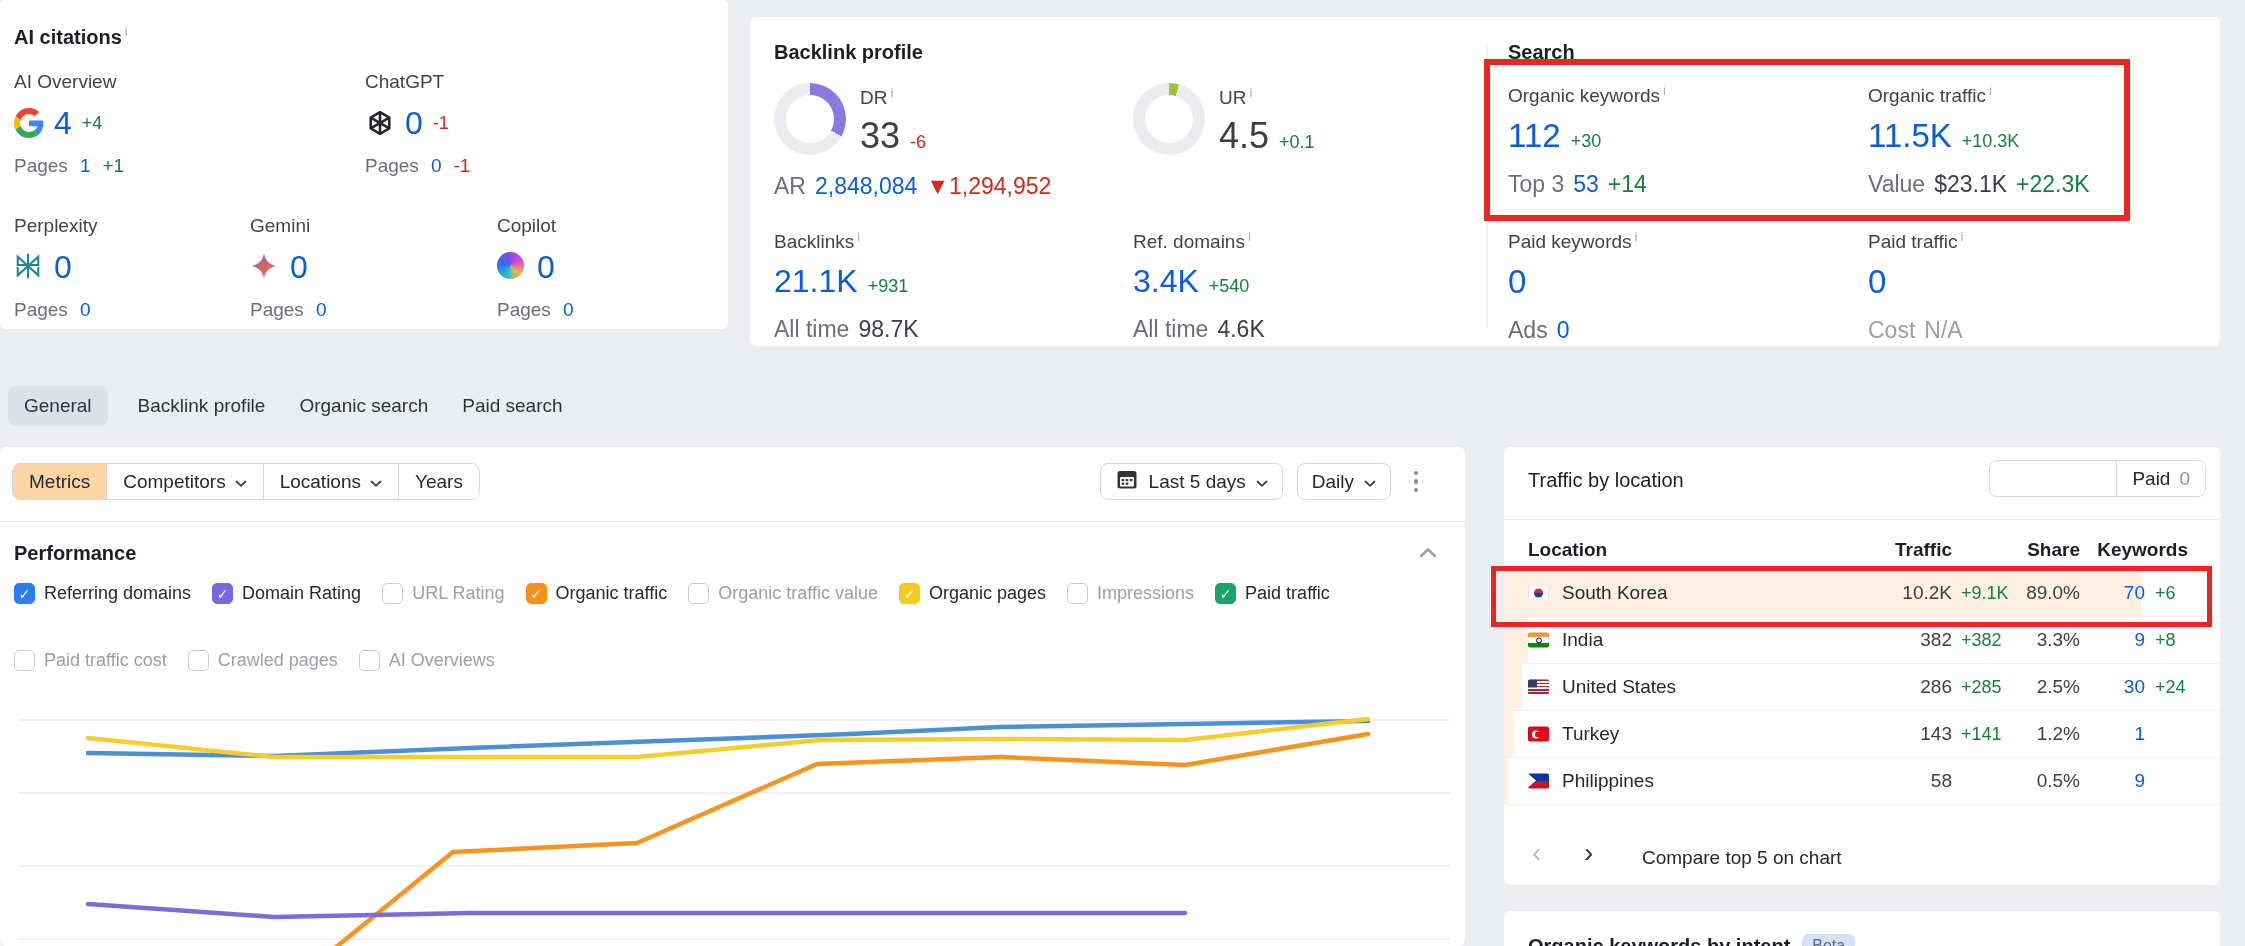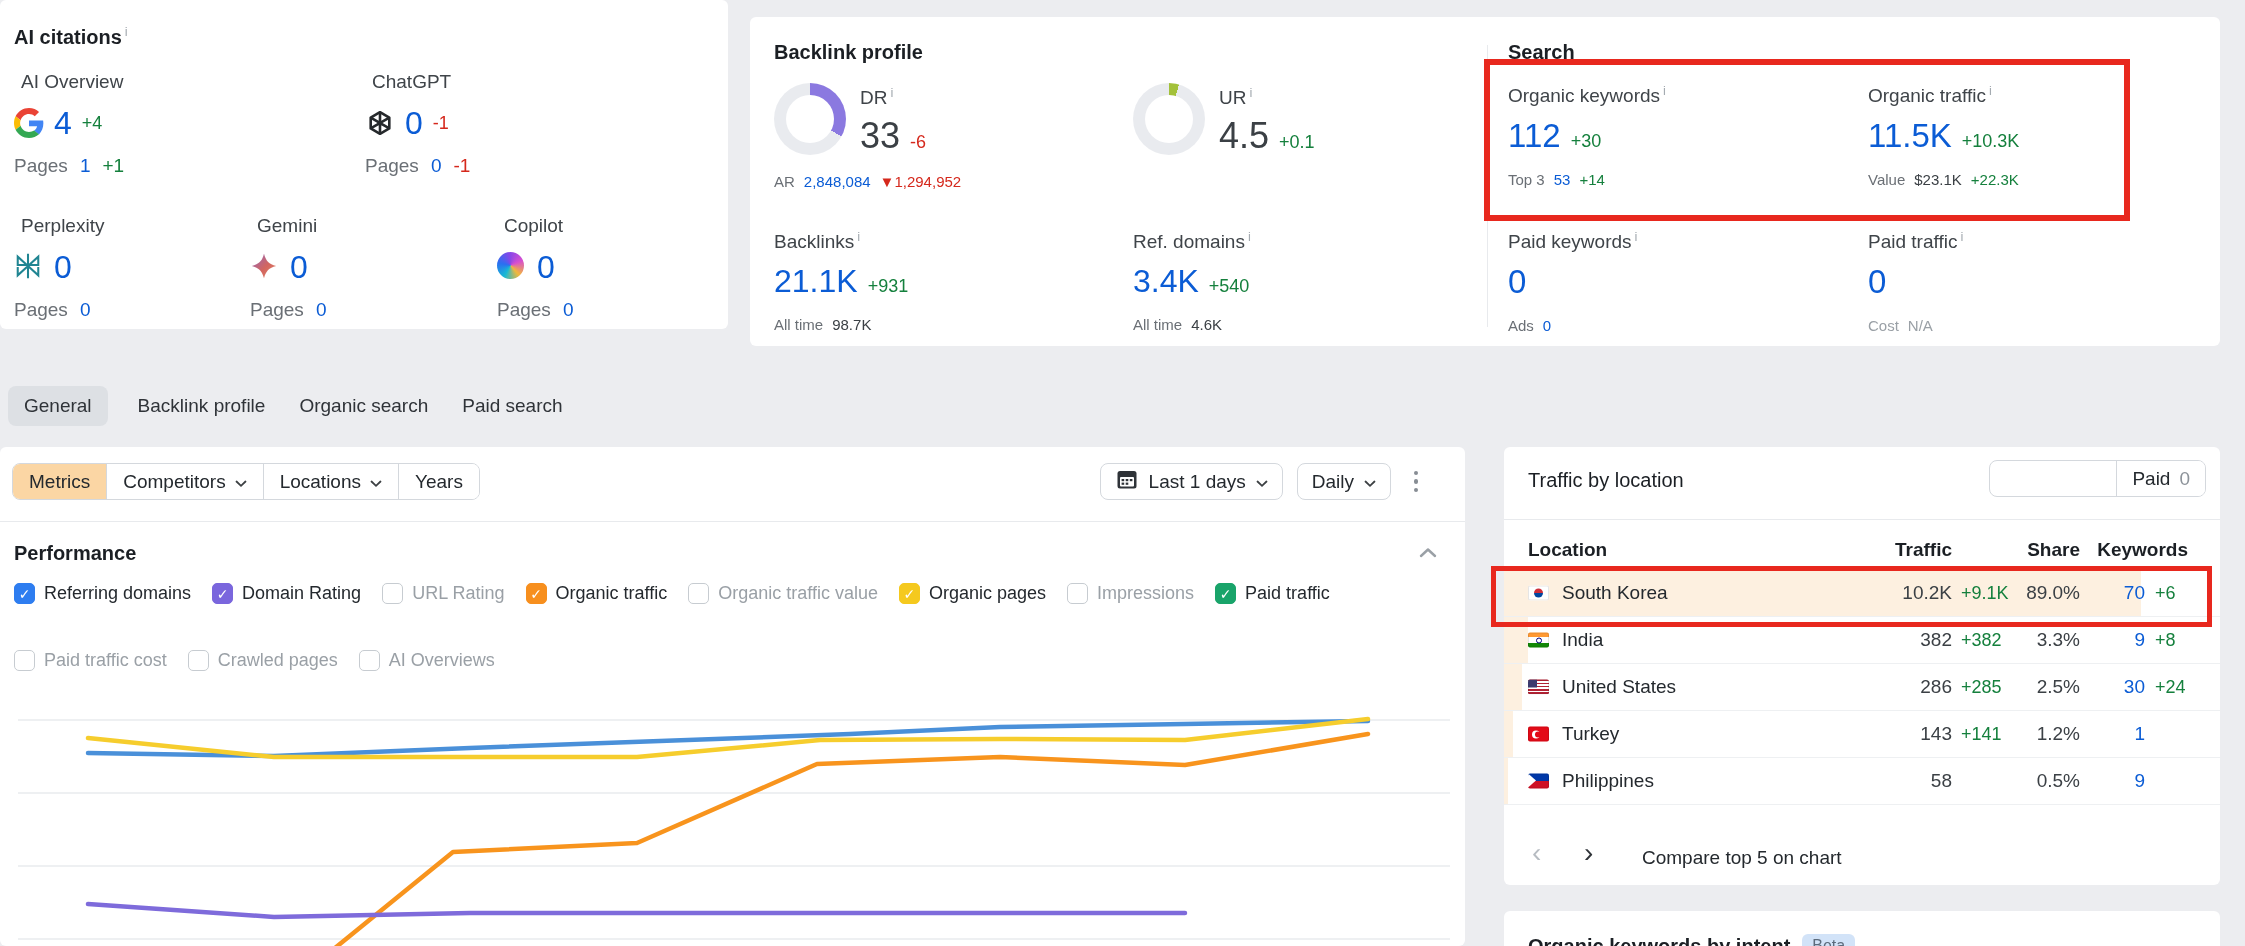--- a/index.html
+++ b/index.html
@@ -8,39 +8,39 @@
   .stage { position:relative; width:2245px; height:946px; overflow:hidden; }
   .card { position:absolute; background:#fff; border-radius:6px; }
 
   
   .card-ai   { left:0;    top:17; width:728px;  height:329px; }
   .card-top2 { left:750px; top:17px; width:1470px; height:329px; }
   .card-title { position:absolute; font-size:20px; font-weight:bold; color:#1b1f24; }
   sup.info { font-size:13px; color:#a5abb1; margin-left:3px; font-weight:normal; }
 
   .tile { position:absolute; width:230px; }
-  .tile .lbl { font-size:19px; color:#3f4449;margin-left:7px; }
+  .tile .lbl { font-size:19px; color:#3f4449; }
   .tile .vrow { display:flex; align-items:center; gap:10px; margin-top:13px; height:34px; }
   .tile .vrow .num { font-size:32px; color:#0b5cd5; }
   .tile .prow { margin-top:15px; font-size:19px; color:#6a6f75; display:flex; gap:12px; }
   .blue { color:#0b5cd5; } .pos { color:#15803d; } .neg { color:#d5281c; }
   .dark { color:#3b4045; } .muted { color:#6a6f75; } .faint { color:#9aa0a6; }
   .delta { font-size:18px; }
   .icon30 { width:30px; height:30px; display:inline-flex; flex:none; }
   .copilot-dot { width:27px; height:27px; border-radius:50%;
       background:conic-gradient(from 210deg,#18b9d4,#2a6ff1,#8447e9,#d84fd0,#f2b83a,#18b9d4); }
 
   
   .abs { position:absolute; }
   .donut { width:72px; height:72px; border-radius:50%; position:relative; flex:none; }
   .donut::after { content:""; position:absolute; inset:12px; background:#fff; border-radius:50%; }
   .dwrap { display:flex; gap:14px; align-items:flex-start; }
   .dtxt .lbl { font-size:19px; color:#3f4449; margin-top:2px; }
   .dtxt .big { font-size:36px; color:#3b4045; margin-top:6px; display:flex; align-items:baseline; gap:10px; }
-  .subline { font-size:15px; display:flex; gap:9px; align-items:baseline; }
+  .subline { font-size:23px; display:flex; gap:9px; align-items:baseline; }
   .stat .lbl { font-size:19px; color:#3f4449; }
   .stat .val { font-size:32px; margin-top:10px; display:flex; align-items:baseline; gap:10px; }
   .stat .sub { margin-top:16px; }
   .s-col .val { font-size:33px; }
   .vdiv { position:absolute; left:737px; top:28px; width:1px; height:282px; background:#e8eaed; }
 
   
   .tabs { position:absolute; left:8px; top:386px; display:flex; gap:26px; align-items:center; }
   .tab { font-size:19px; color:#2f3338; background:none; border:none; padding:9px 4px;
          font-family:inherit; cursor:pointer; border-radius:8px; }
@@ -370,21 +370,21 @@
       <button class="tbtn">
         <span class="cal"><svg width="24" height="24" viewBox="0 0 24 24">
               <rect x="2.5" y="4" width="19" height="17.5" rx="2.5" fill="#2f3338"></rect>
               <rect x="5" y="10" width="14" height="9.5" rx="1" fill="#fff"></rect>
               <rect x="6.6" y="12" width="2.6" height="2.2" fill="#2f3338"></rect>
               <rect x="10.7" y="12" width="2.6" height="2.2" fill="#2f3338"></rect>
               <rect x="14.8" y="12" width="2.6" height="2.2" fill="#2f3338"></rect>
               <rect x="6.6" y="15.6" width="2.6" height="2.2" fill="#2f3338"></rect>
               <rect x="10.7" y="15.6" width="2.6" height="2.2" fill="#2f3338"></rect>
             </svg></span>
-        <span>Last 1 days</span>
+        <span>Last 5 days</span>
         <span><svg width="12" height="8" viewBox="0 0 12 8">
               <path d="M1.5 1.5l4.5 4.3 4.5-4.3" stroke="#3c4043" stroke-width="1.8" fill="none" stroke-linecap="round"></path>
             </svg></span>
       </button>
       <button class="tbtn">
         <span>Daily</span>
         <span><svg width="12" height="8" viewBox="0 0 12 8">
               <path d="M1.5 1.5l4.5 4.3 4.5-4.3" stroke="#3c4043" stroke-width="1.8" fill="none" stroke-linecap="round"></path>
             </svg></span>
       </button>

